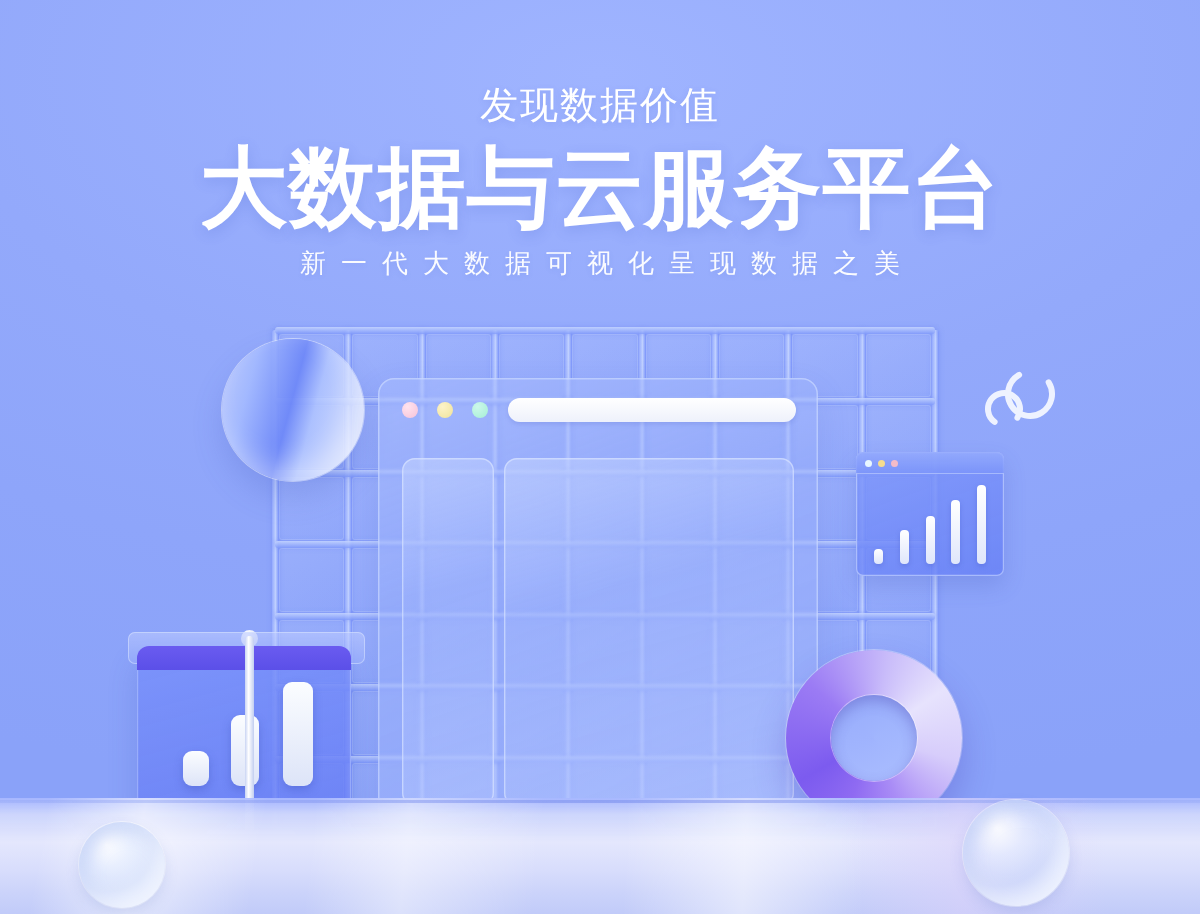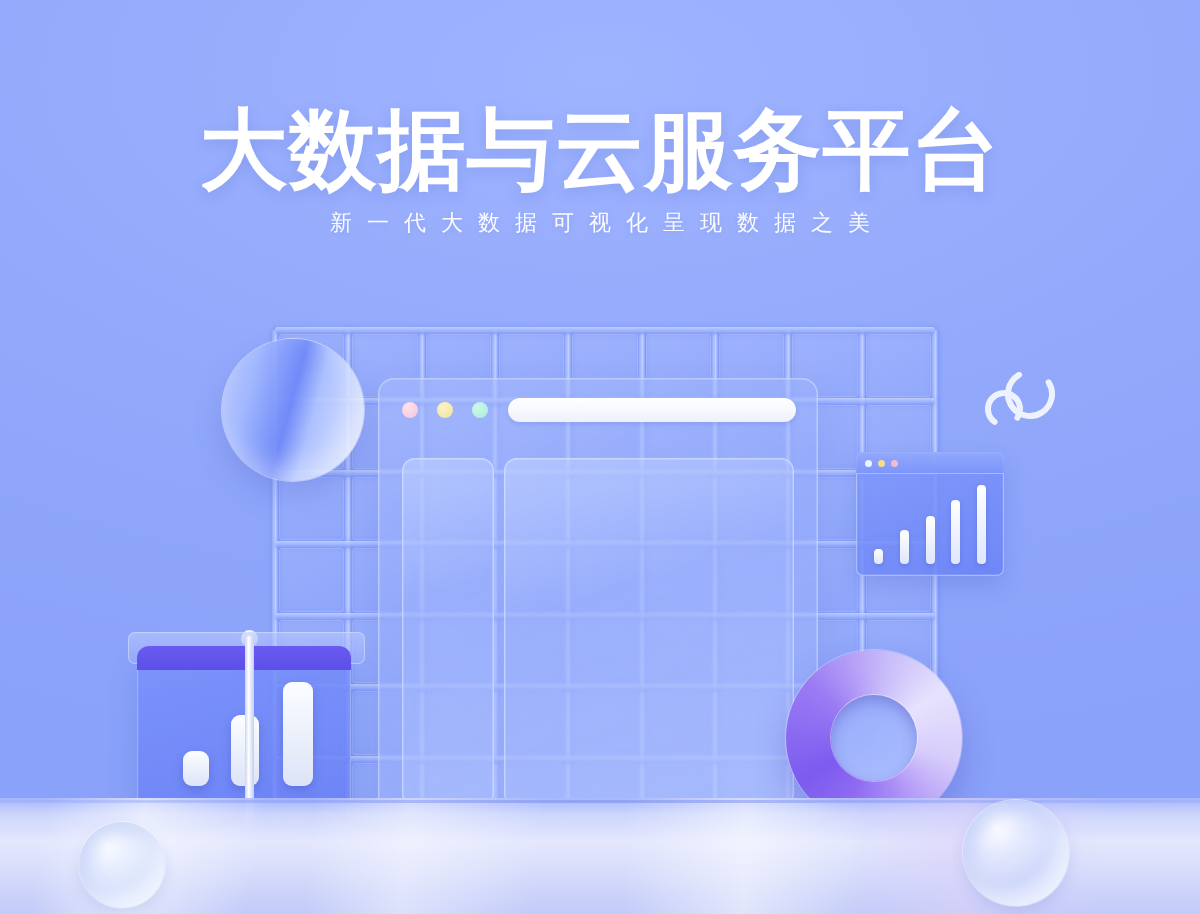--- a/index.html
+++ b/index.html
@@ -161,21 +161,21 @@
   .eyebrow{
     color:#ffffff;font-size:38px;line-height:1;font-weight:400;letter-spacing:2px;
     text-shadow:0 2px 6px rgba(70,95,200,.18);
   }
   .headline{
     margin-top:20px;color:#ffffff;font-size:88px;line-height:1;font-weight:700;letter-spacing:1px;
     text-shadow:0 4px 14px rgba(62,86,195,.20);
     text-align:center;
   }
   .subline{
-    margin-top:18px;color:#ffffff;font-size:22px;line-height:1;font-weight:400;letter-spacing:15px;
+    margin-top:18px;color:#ffffff;font-size:26px;line-height:1;font-weight:400;letter-spacing:15px;
     text-indent:15px;opacity:.96;text-shadow:0 2px 6px rgba(70,95,200,.16);
   }
 </style>
 </head>
 <body>
 
 <div class="stage">
 
   <div class="grid-wrap" id="gridwrap">
       <div class="gcell" style="left: 4px; top: 4px; width: 65.3333px; height: 63.4286px;"></div>
@@ -308,17 +308,18 @@
   <div class="donut"></div>
 
   <div class="floor">
     <div class="floor-line"></div>
   </div>
 
   <div class="bubble b1"></div>
   <div class="bubble b2"></div>
 
   <div class="copy">
+    <div class="eyebrow">发现数据价值</div>
     <div class="headline">大数据与云服务平台</div>
     <div class="subline">新一代大数据可视化呈现数据之美</div>
   </div>
 
 </div>
 
 </body></html>

